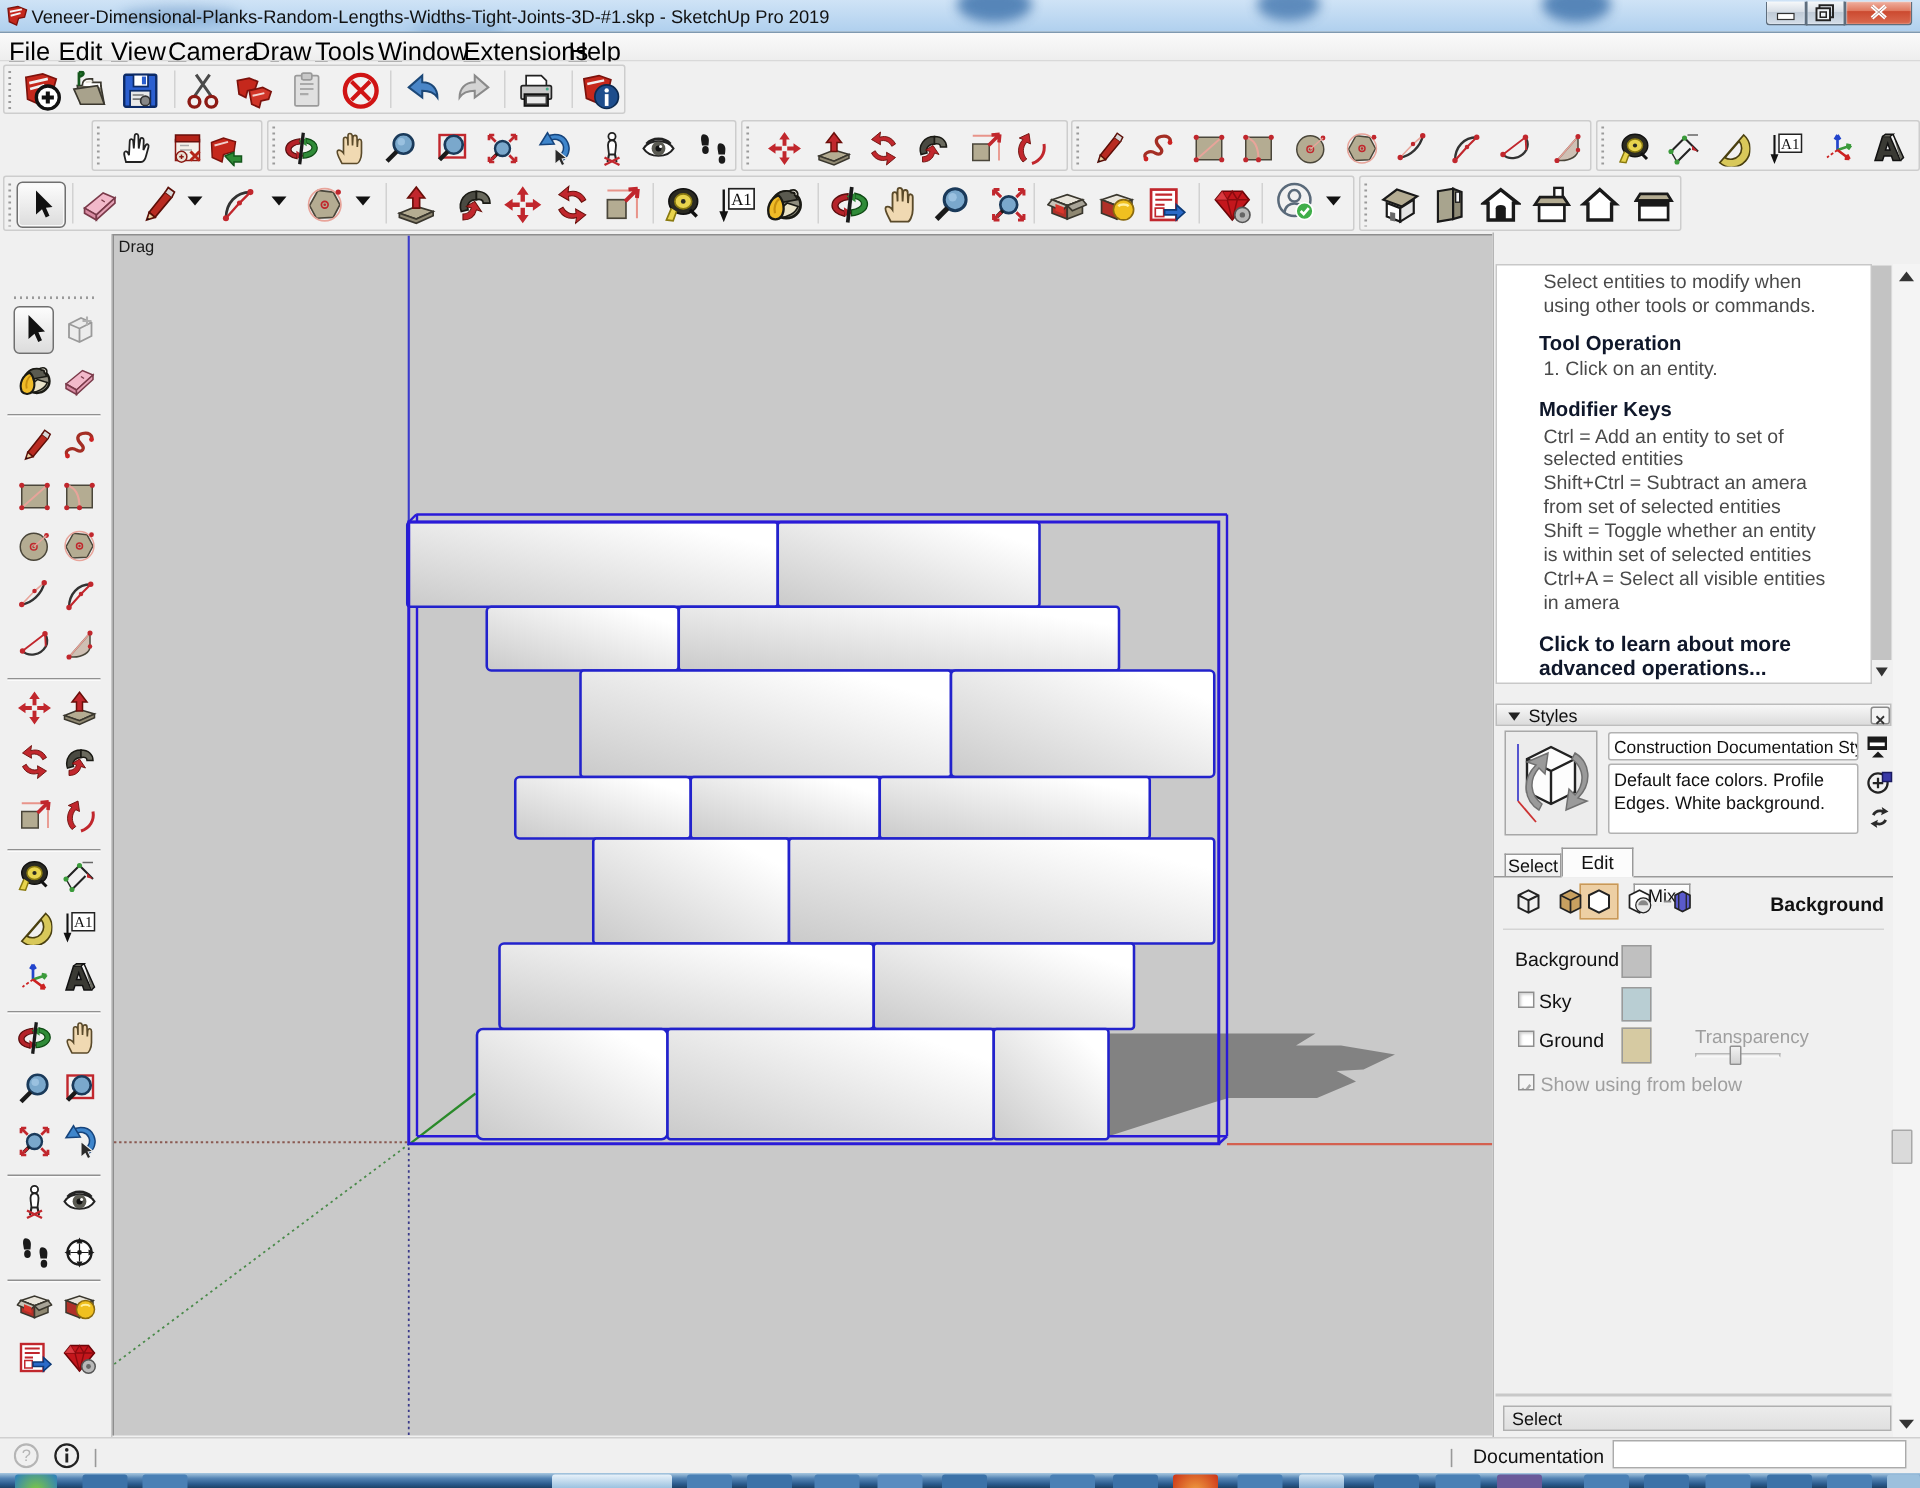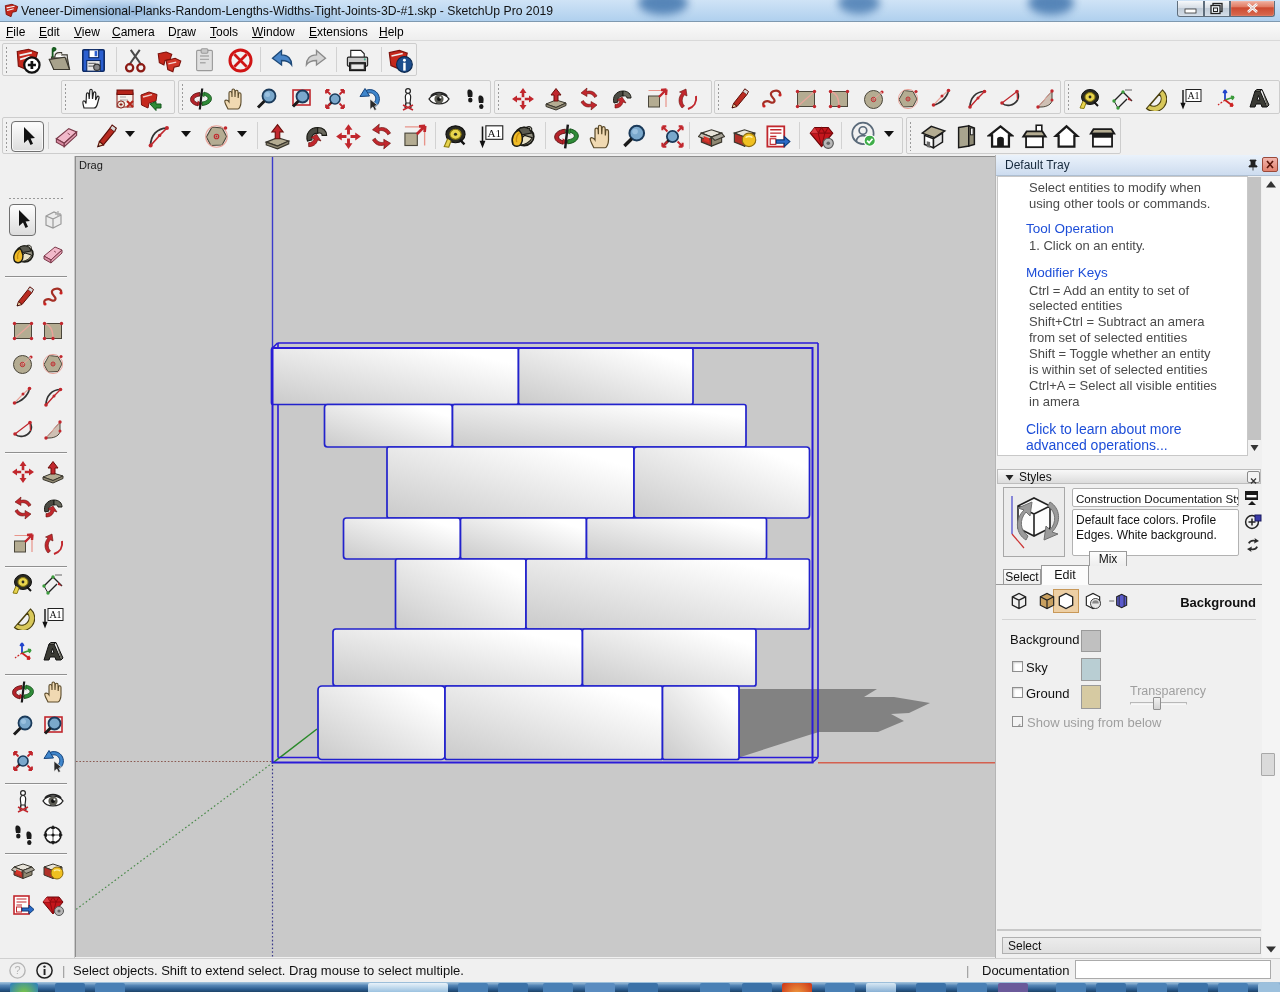--- a/index.html
+++ b/index.html
@@ -7,21 +7,21 @@
 .abs{position:absolute}
 #titlebar{left:0;top:0;width:1280px;height:22px;background:linear-gradient(#cfe3f6,#b0d0ee);overflow:hidden;border-bottom:1px solid #7f99b0}
 .tblob{position:absolute;background:#4a7cb2;filter:blur(4px);border-radius:50%}
 #title-ico{left:4px;top:3px;width:15px;height:15px}
 #title-txt{left:21px;top:4px;font-size:12.2px;color:#111}
 .capbtn{position:absolute;top:1px;height:16px;border:1px solid #5f6e7d;border-top:none;background:linear-gradient(#f6f8fa,#d7dee6 45%,#bfcad6 46%,#d3dde8);box-shadow:inset 0 0 1px #fff}
 #btn-min{left:1177px;width:27px;border-radius:0 0 0 3px}
 #btn-max{left:1204px;width:26px}
 #btn-cls{left:1230px;width:45px;border-radius:0 0 3px 0;background:linear-gradient(#f0b0a0,#e07b62 40%,#cc4a30 45%,#d96a50)}
 #menubar{left:0;top:22px;width:1280px;height:19px;background:linear-gradient(#fafafa,#eeeeee);border-bottom:1px solid #d9d9d9}
-.mi{position:absolute;top:3px;font-size:12px;color:#000}
+.mi{position:absolute;top:3px;font-size:17px;color:#000}
 .mi u{text-decoration:underline}
 .tbrow{background:#f0f0f0}
 .tbbox{position:absolute;border:1px solid #cdcdcd;border-radius:2px;background:#f1f1f1}
 .grip{position:absolute;width:3px;background-image:radial-gradient(circle,#9a9a9a 34%,transparent 40%);background-size:3px 4px}
 .vsep{position:absolute;width:1px;background:#d2d2d2}
 .ico{position:absolute;width:24px;height:24px}
 .ico26{position:absolute;width:27px;height:27px}
 .ico28{position:absolute;width:27px;height:27px}
 .dda{position:absolute;width:0;height:0;border-left:5px solid transparent;border-right:5px solid transparent;border-top:6px solid #111}
 #selbtn3{position:absolute;left:11px;top:6px;width:33px;height:31px;border:1px solid #707070;border-radius:4px;background:linear-gradient(#fdfdfd,#dcdcdc);box-shadow:inset 0 0 0 1px #f8f8f8}
@@ -29,21 +29,21 @@
 #selbtnP{position:absolute;left:9px;top:48px;width:27px;height:32px;border:1px solid #707070;border-radius:4px;background:linear-gradient(#fdfdfd,#dcdcdc)}
 .hsep{position:absolute;left:5px;width:62px;height:2px;border-top:1px solid #909090;border-bottom:1px solid #fbfbfb}
 #canvas{left:75px;top:156px;width:920px;height:801px;background:#c9c9c9;border-top:1px solid #8e8e8e;border-left:1px solid #8e8e8e}
 #front-lbl{left:3px;top:2px;font-size:11px;color:#1a1a1a;position:absolute}
 #tray{left:995px;top:155px;width:285px;height:803px;background:#f0f0f0;border-left:1px solid #b5b5b5}
 #trayhdr{position:absolute;left:0;top:0;width:284px;height:21px;background:linear-gradient(#eaf2fb,#cddcef);border-bottom:1px solid #aebfd2;font-size:12px;color:#16293c}
 #statusbar{left:0;top:958px;width:1280px;height:24px;background:#f0f0f0;border-top:1px solid #d0d0d0;font-size:13px;color:#111}
 #taskbar{left:0;top:982px;width:1280px;height:10px;background:linear-gradient(#a8c8e0,#5585b5 35%,#2a5a8c 75%,#1d4368);overflow:hidden}
 .tkico{position:absolute;top:1px;width:30px;height:9px;border-radius:2px 2px 0 0}
 .instr{position:absolute;left:33px;font-size:13px;color:#4a4a4a;white-space:nowrap}
-.instrB{position:absolute;left:30px;font-size:13.5px;font-weight:normal;color:#1d4ed8;white-space:nowrap}
+.instrB{position:absolute;left:30px;font-size:13.5px;font-weight:bold;color:#0f172a;white-space:nowrap}
 .cb{position:absolute;width:11px;height:11px;background:#fff;border:1px solid #8e8e8e;box-shadow:inset 1px 1px 2px #ccc}
 .swatch{position:absolute;left:85px;width:20px;border:1px solid #9a9a9a}
 .tab{position:absolute;border:1px solid #9a9a9a;background:linear-gradient(#fdfdfd,#ededed);font-size:12px;color:#111;text-align:center}
 </style></head>
 <body>
 <svg width="0" height="0" style="position:absolute">
     <defs>
 <symbol id="i-new" viewBox="0 0 24 24">
         <path d="M2,4 L12,2 L20,5 L18,12 L12,13.5 L10,20 L3,17 Z" fill="#c5281c" stroke="#7c120c"></path>
         <path d="M4,7.5 L15,5 M4.5,11 L13,8.6" stroke="#f0f0f0" stroke-width="1.6" fill="none"></path>
@@ -890,29 +890,20 @@
 <rect x="242" y="529" width="127" height="73.5" rx="4"></rect>
 <rect x="369" y="529" width="217.5" height="73.5" rx="2"></rect>
 <rect x="586.5" y="529" width="76.5" height="73.5" rx="2"></rect>
 </g>
 
 <rect x="196.5" y="191" width="540" height="414.5" fill="none" stroke="#2a1ad8" stroke-width="2"></rect>
 </svg>
 </div>
 
 <div id="tray" class="abs">
- <div id="trayhdr">
-      <span style="position:absolute;left:9px;top:3px">Default Tray</span>
-   <svg style="position:absolute;left:251px;top:4px" width="12" height="12">
-        <use href="#i-pin"></use>
-      </svg>
-   <div style="position:absolute;left:266px;top:2px;width:16px;height:15px;background:linear-gradient(#f2b6ae,#e2826f);border:1px solid #9a4a3a;border-radius:2px"><svg width="14" height="13" viewBox="0 0 14 13">
-          <path d="M4,3 L10,10 M10,3 L4,10" stroke="#5a1408" stroke-width="1.6"></path>
-        </svg></div>
- </div>
 
  <div class="abs" style="left:1px;top:21px;width:251px;height:280px;background:#fff;border:1px solid #c8c8c8"></div>
  <div class="abs" style="left:252px;top:22px;width:13px;height:263px;background:#c3c3c3"></div>
  <div class="abs" style="left:252px;top:286px;width:13px;height:14px;background:#f0f0f0"><svg width="13" height="14" viewBox="0 0 13 14">
         <path d="M2.5,4 L10.5,4 L6.5,10 Z" fill="#333"></path>
       </svg></div>
  <div class="abs" style="left:266px;top:21px;width:19px;height:937px;background:#f4f4f4"></div>
  <svg class="abs" style="left:269px;top:25px" width="12" height="9" viewBox="0 0 12 9">
       <path d="M6,1 L11,7.5 L1,7.5 Z" fill="#333"></path>
     </svg>
@@ -952,21 +943,21 @@
  <svg class="abs" style="left:248px;top:358px" width="18" height="18">
       <use href="#i-styleadd"></use>
     </svg>
  <svg class="abs" style="left:249px;top:382px" width="16" height="16">
       <use href="#i-refresh"></use>
     </svg>
 
  <div class="abs" style="left:0px;top:429px;width:266px;height:1px;background:#9a9a9a"></div>
  <div class="tab" style="left:7px;top:414px;width:38px;height:15px;border-bottom:none">Select</div>
  <div class="tab" style="left:45px;top:410px;width:48px;height:20px;background:#fcfcfc;border-bottom:1px solid #fcfcfc;font-size:12.5px;padding-top:2px">Edit</div>
- <div class="tab" style="left:93px;top:396px;width:38px;height:15px;border-bottom:none">Mix</div>
+ <div class="tab" style="left:93px;top:434px;width:38px;height:15px;border-bottom:none">Mix</div>
 
  <div class="abs" style="left:57px;top:434px;width:26px;height:24px;background:#edcfa4;border:1px solid #c89858"></div>
  <svg class="abs" style="left:13px;top:436px" width="20" height="20" viewBox="0 0 24 24">
       <path d="M4,7 L12,3 L20,7 L20,17 L12,21 L4,17 Z M4,7 L12,11 L12,21 M12,11 L20,7" fill="none" stroke="#222" stroke-width="1.6"></path>
     </svg>
  <svg class="abs" style="left:41px;top:436px" width="20" height="20" viewBox="0 0 24 24">
       <path d="M4,7 L12,3 L20,7 L20,17 L12,21 L4,17 Z" fill="#c8a060" stroke="#222" stroke-width="1.4"></path>
       <path d="M4,7 L12,11 L12,21 M12,11 L20,7" fill="none" stroke="#222" stroke-width="1.4"></path>
     </svg>
  <svg class="abs" style="left:60px;top:436px" width="20" height="20" viewBox="0 0 24 24">
@@ -1012,21 +1003,20 @@
   <svg class="abs" style="left:9px;top:3px" width="17" height="17" viewBox="0 0 17 17">
       <circle cx="8.5" cy="8.5" r="7.6" fill="none" stroke="#b5b5b5" stroke-width="1.4"></circle>
       <text x="8.5" y="12" font-size="11" text-anchor="middle" fill="#b5b5b5" font-family="Liberation Sans">?</text>
     </svg>
   <svg class="abs" style="left:36px;top:3px" width="17" height="17" viewBox="0 0 17 17">
       <circle cx="8.5" cy="8.5" r="7.6" fill="none" stroke="#222" stroke-width="1.5"></circle>
       <circle cx="8.5" cy="4.6" r="1.2" fill="#222"></circle>
       <rect x="7.6" y="7" width="1.9" height="6" fill="#222"></rect>
     </svg>
   <div class="abs" style="left:62px;top:4px;color:#999">|</div>
-  <div class="abs" style="left:73px;top:4px">Select objects. Shift to extend select. Drag mouse to select multiple.</div>
   <div class="abs" style="left:966px;top:4px;color:#999">|</div>
   <div class="abs" style="left:982px;top:4px">Documentation</div>
   <div class="abs" style="left:1075px;top:1px;width:196px;height:19px;background:#fff;border:1px solid #ababab"></div>
 </div>
 <div id="taskbar" class="abs">
   <div class="tkico" style="left:10px;width:28px;background:radial-gradient(circle at 50% 120%,#7ec940,#2c7ec0)"></div>
   <div class="tkico" style="left:55px;background:#3c72a8"></div>
   <div class="tkico" style="left:95px;background:#4a80b5"></div>
   <div class="tkico" style="left:368px;width:80px;background:linear-gradient(#e8f2fa,#9cc2e0)"></div>
   <div class="tkico" style="left:458px;background:#4a80b5"></div>

